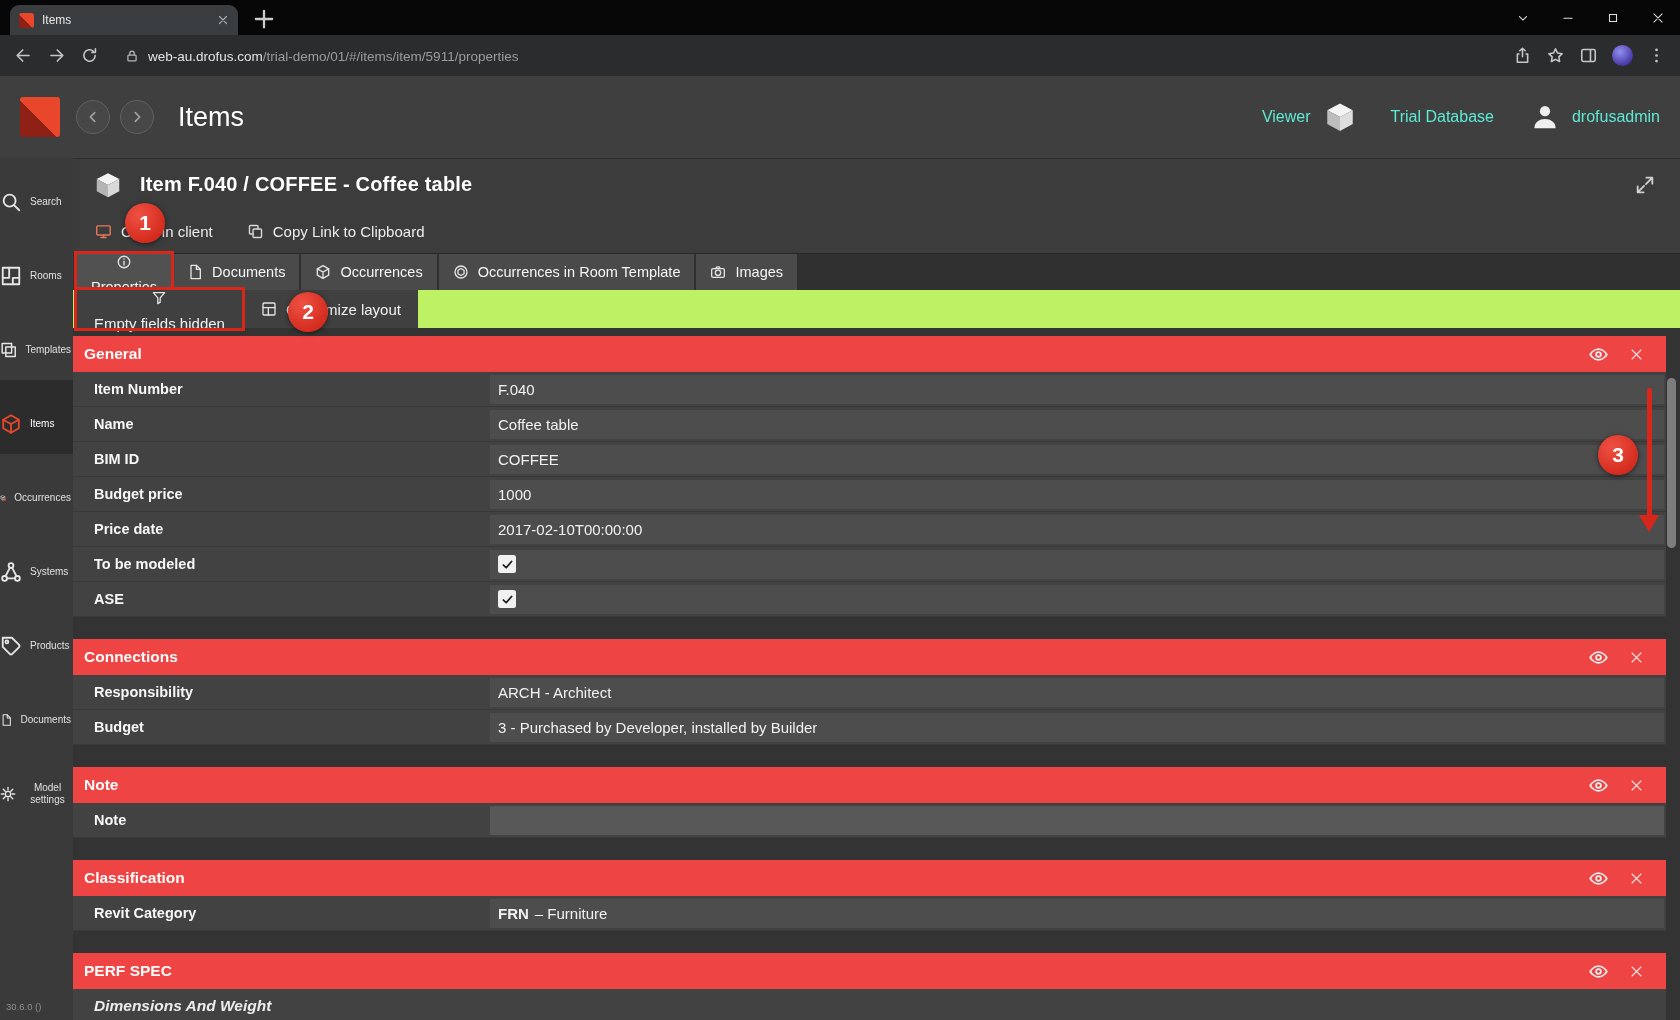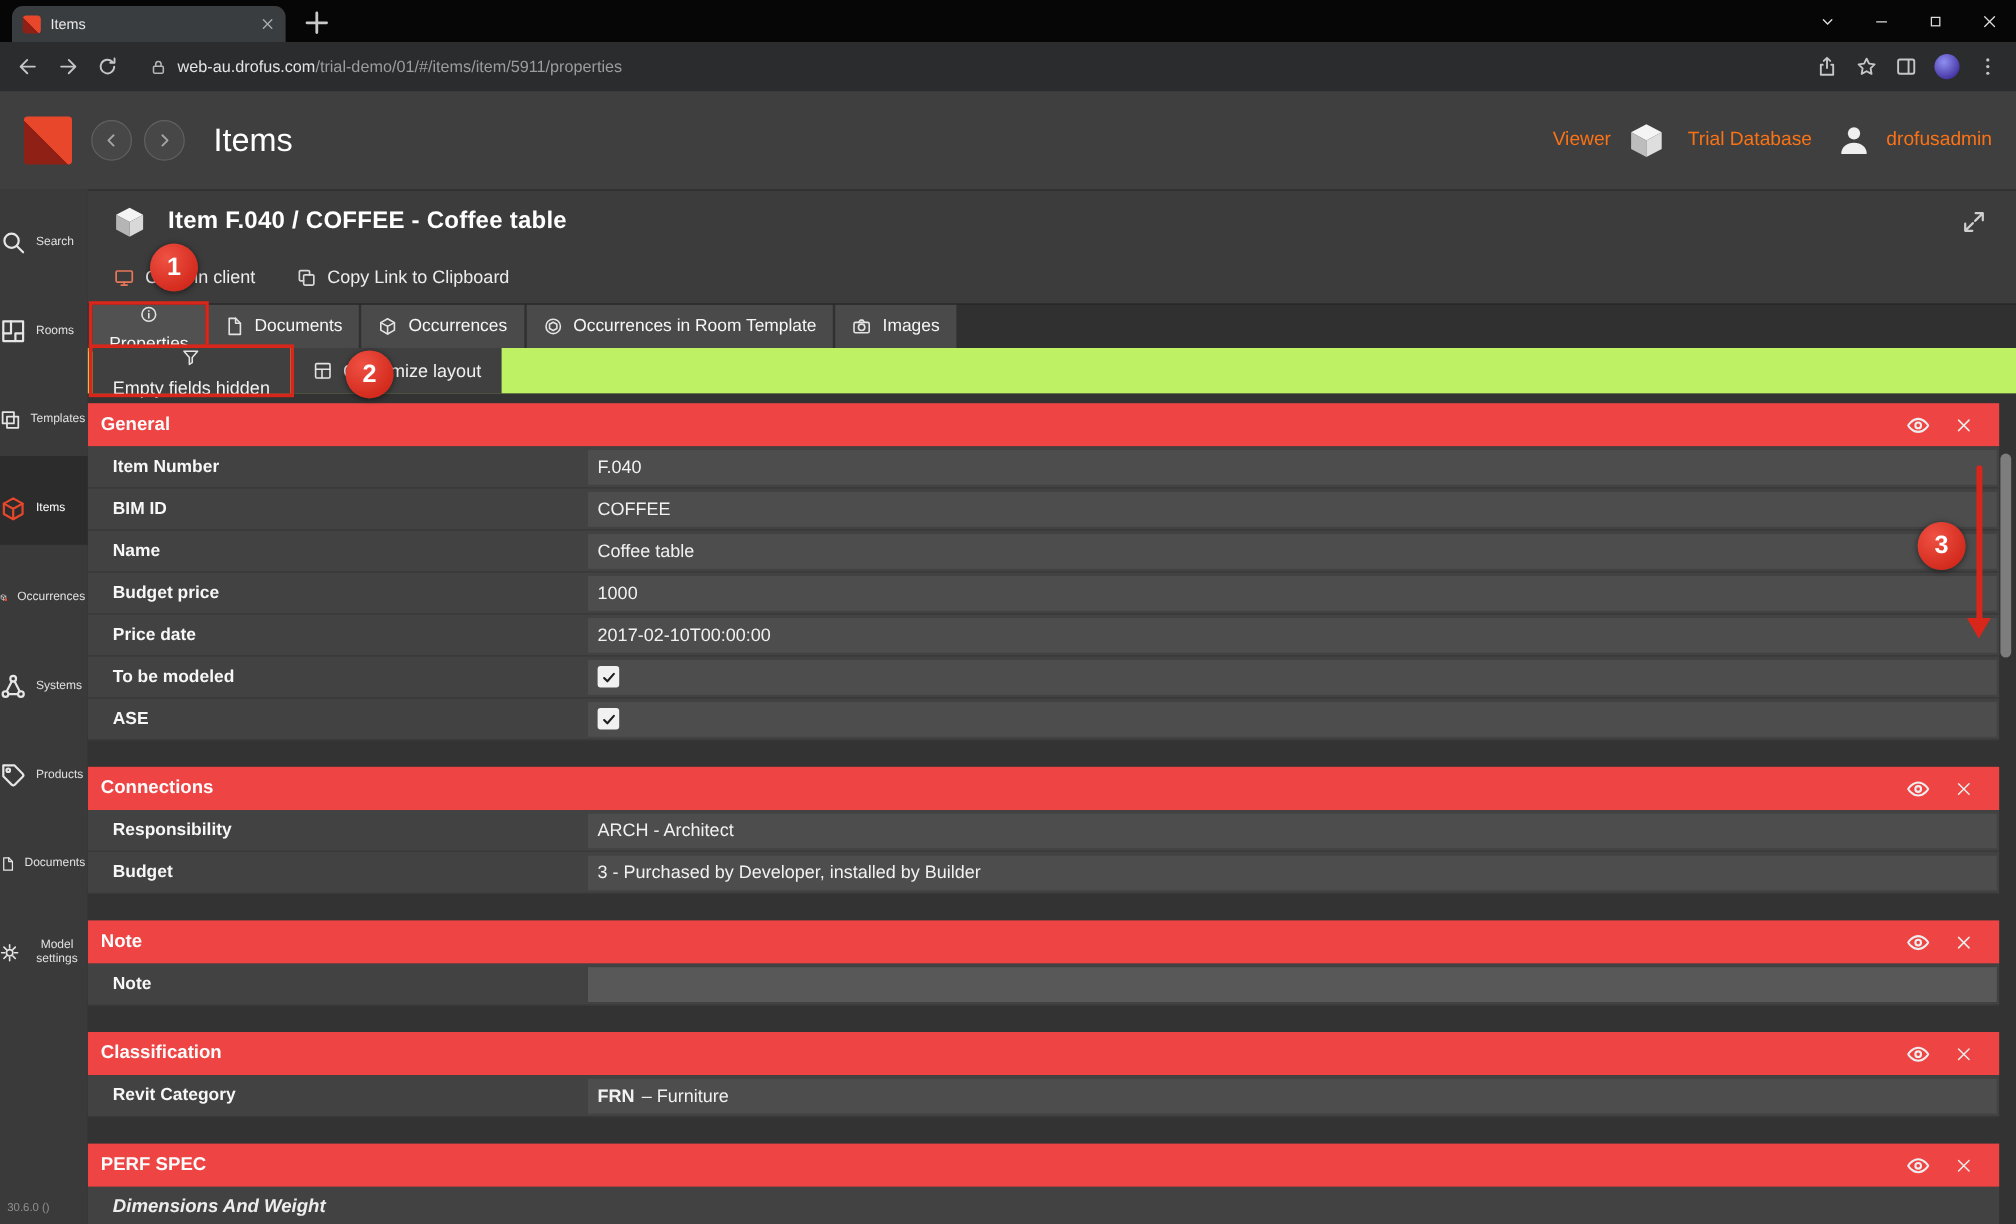--- a/index.html
+++ b/index.html
@@ -33,21 +33,21 @@
     background:radial-gradient(circle at 38% 32%,#8e8ff0,#4a3aa8 70%,#2c1f70);}
 
   
   .appheader{height:82px;background:#3f3f3f;display:flex;align-items:center;padding:0 20px;}
   .app-logo{width:40px;height:40px;border-radius:3px;flex:0 0 auto;
     background:linear-gradient(to top right,#8e2015 46%,#e8472b 46%);}
   .nav-circle{width:34px;height:34px;border-radius:50%;background:#474747;border:1px solid #606060;
     display:flex;align-items:center;justify-content:center;color:#a5a5a5;margin-left:16px;}
   .nav-circle + .nav-circle{margin-left:10px;}
   .app-title{font-size:27px;font-weight:500;color:#fff;margin-left:24px;flex:1;}
-  .hright{display:flex;align-items:center;gap:8px;color:#f97316;font-size:16px;}
+  .hright{display:flex;align-items:center;gap:24px;color:#5eead4;font-size:16px;}
   .hright .grp{display:flex;align-items:center;gap:12px;}
 
   
   .bodywrap{display:flex;height:862px;}
   .sidebar{width:73px;background:#3a3a3a;position:relative;flex:0 0 auto;}
   .sb-item{height:74px;display:flex;flex-direction:row;align-items:center;padding-top:13px;gap:6px;color:#e6e6e6;}
   .sb-item .sb-icon{width:22px;height:22px;color:#e6e6e6;}
   .sb-label{font-size:10px;color:#e0e0e0;text-align:center;line-height:1.2;padding:0 2px;}
   .sb-item.active{background:#2c2c2c;}
   .sb-item.active .sb-icon{color:#e8472b;}
@@ -469,26 +469,26 @@
                   </svg>
                 </span>
       </span>
     </div>
     <div class="sec-rows">
               <div class="prow">
     <span class="row-label">Item Number</span>
     <div class="row-value">F.040</div>
   </div>
               <div class="prow">
+    <span class="row-label">Name</span>
+    <div class="row-value">Coffee table</div>
+  </div>
+              <div class="prow">
     <span class="row-label">BIM ID</span>
     <div class="row-value">COFFEE</div>
-  </div>
-              <div class="prow">
-    <span class="row-label">Name</span>
-    <div class="row-value">Coffee table</div>
   </div>
               <div class="prow">
     <span class="row-label">Budget price</span>
     <div class="row-value">1000</div>
   </div>
               <div class="prow">
     <span class="row-label">Price date</span>
     <div class="row-value">2017-02-10T00:00:00</div>
   </div>
               <div class="prow">

